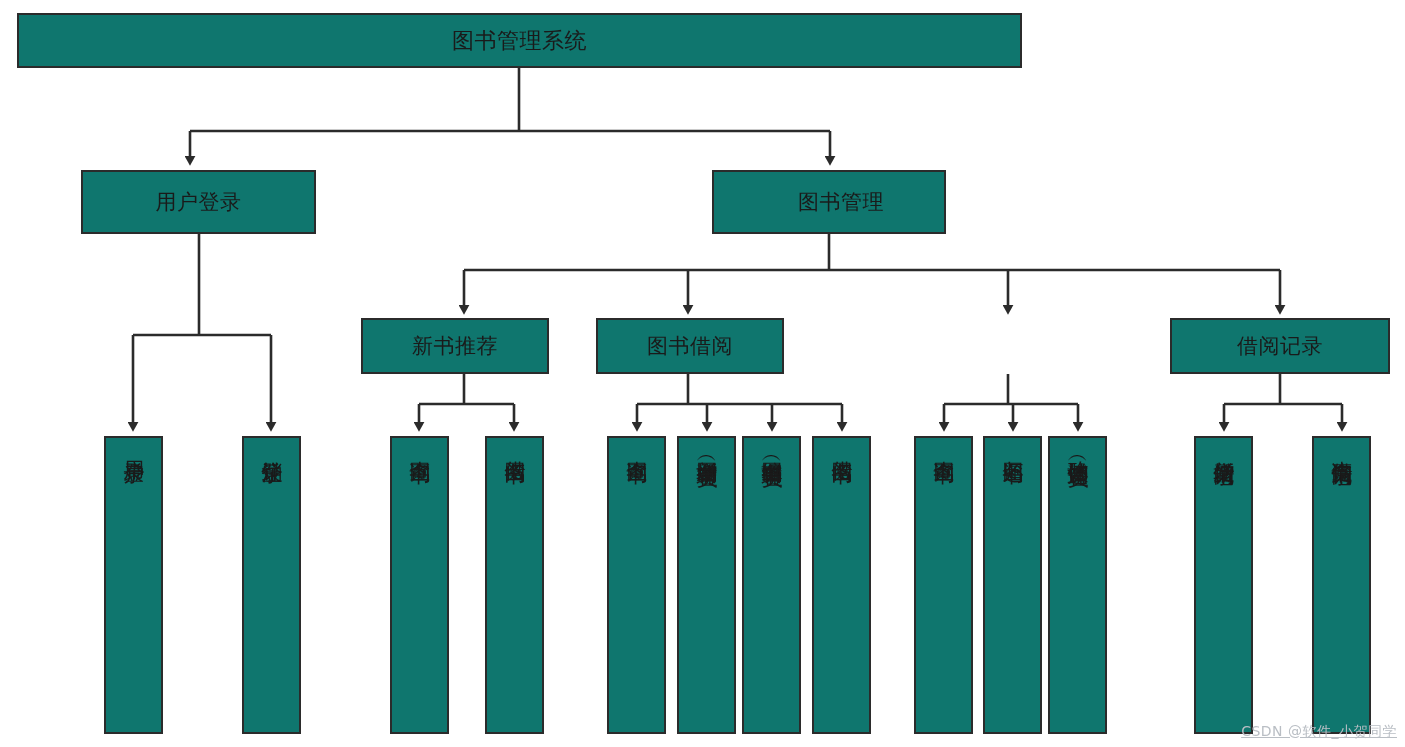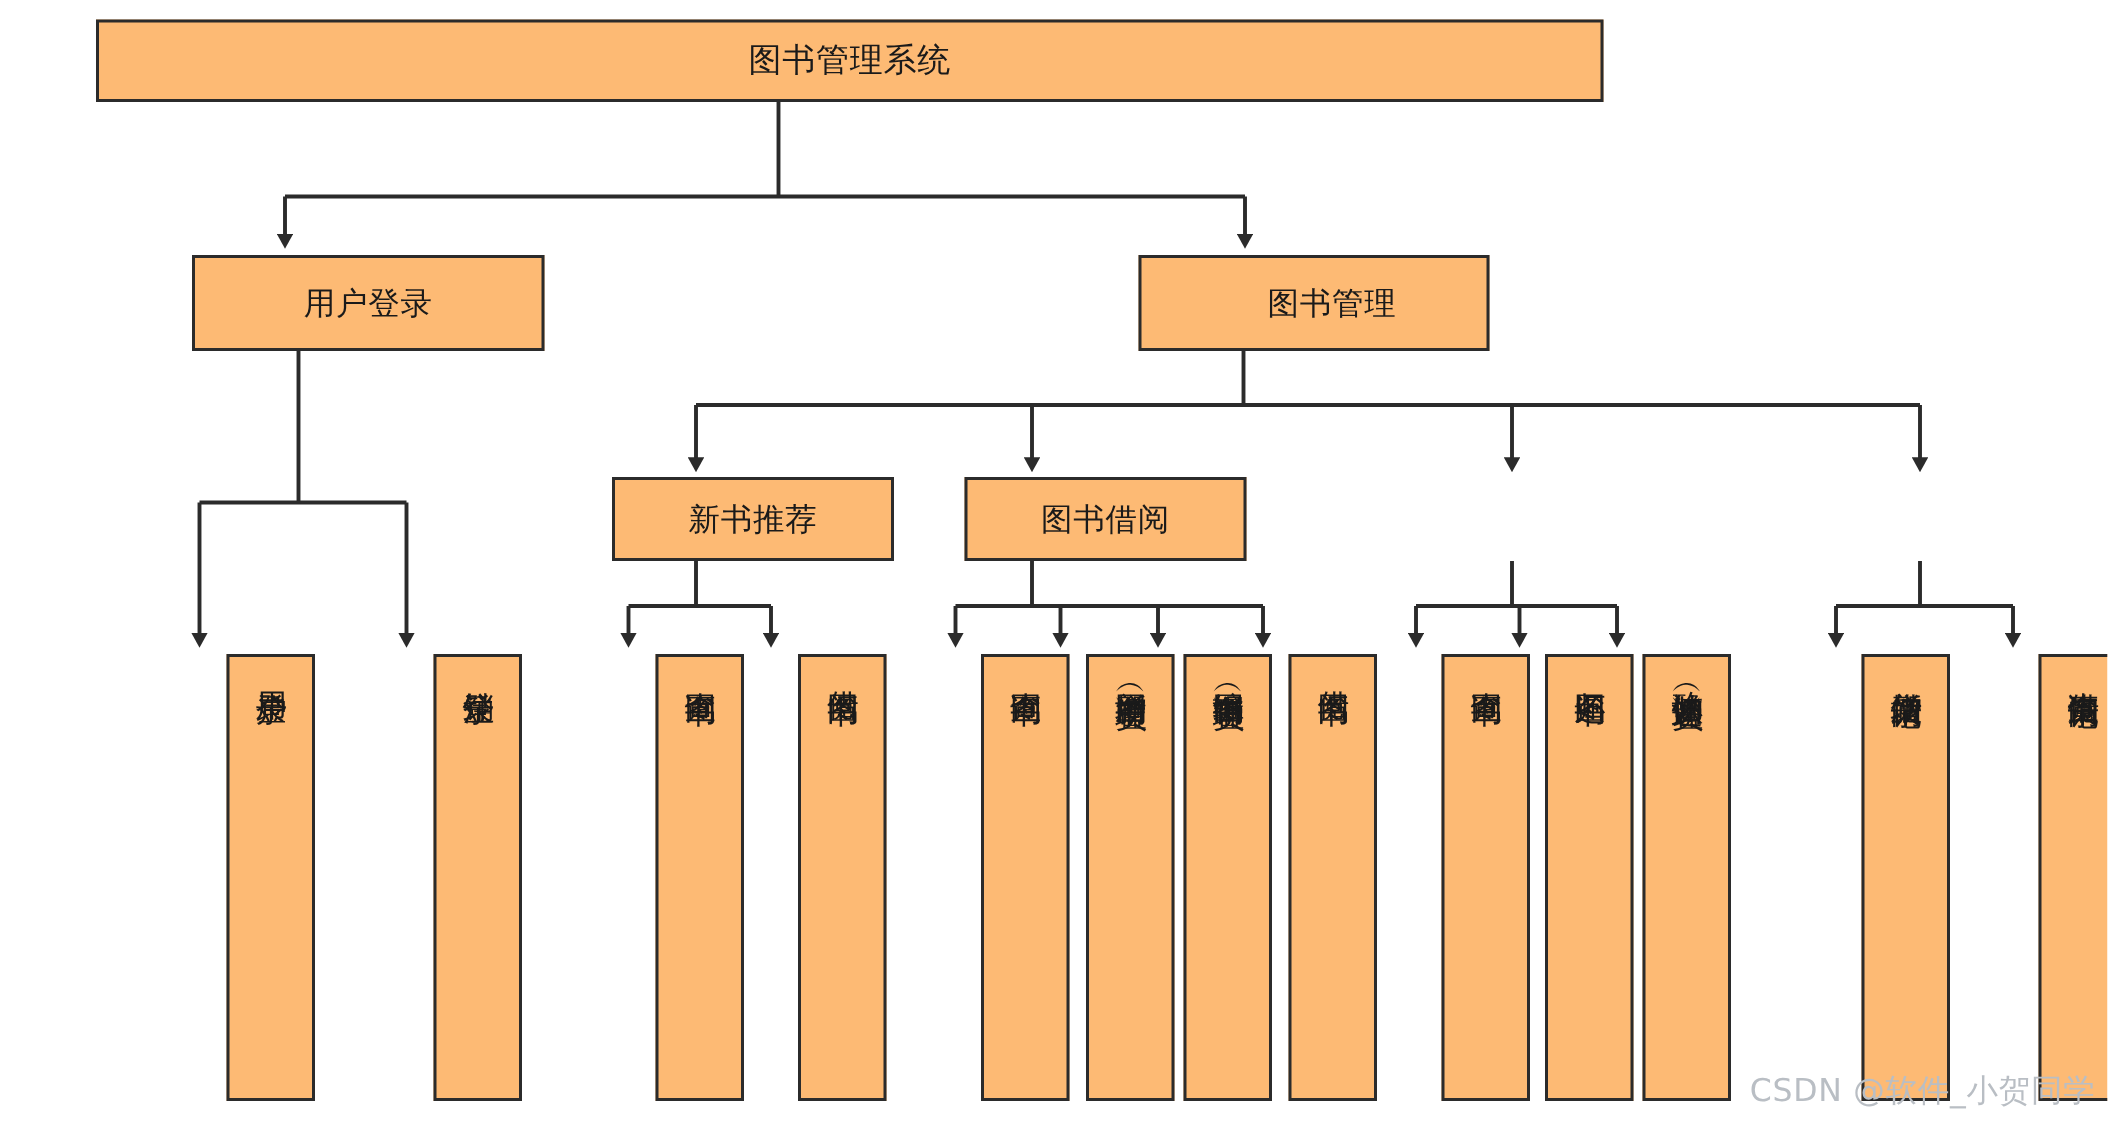--- a/index.html
+++ b/index.html
@@ -19,28 +19,27 @@
   #svg-layer {
     position: absolute;
     left: 0;
     top: 0;
     width: 1405px;
     height: 747px;
   }
   .node {
     position: absolute;
     box-sizing: border-box;
-    background: #fdba74;
+    background: #0f766e;
     border: 2px solid #2b2b2b;
     display: flex;
     align-items: center;
     justify-content: center;
     color: #1a1a1a;
     z-index: 3;
-    margin-left: 47px;
   }
   .node-label {
     display: block;
     text-align: center;
     line-height: 1.18;
     letter-spacing: 0.5px;
   }
   .node.horizontal .node-label {
     font-size: 21px;
   }
@@ -57,26 +56,27 @@
     text-orientation: upright;
     font-size: 21px;
     line-height: 1.1;
     letter-spacing: 1px;
     white-space: nowrap;
   }
   .watermark {
     position: absolute;
     right: 8px;
     bottom: 6px;
-    font-size: 21px;
+    font-size: 14px;
     color: #b9bec4;
     letter-spacing: 0.5px;
     z-index: 6;
     white-space: nowrap;
     font-family: "DejaVu Sans", "Liberation Sans", sans-serif;
+    text-decoration: underline;
   }
 </style>
 </head>
 <body>
 
 <div id="canvas">
 
   <svg id="svg-layer" viewBox="0 0 1405 747" xmlns="http://www.w3.org/2000/svg">
     <defs>
       <marker id="arrow" markerWidth="10" markerHeight="11" refX="1.2" refY="5.5" orient="auto" markerUnits="userSpaceOnUse">
@@ -141,20 +141,23 @@
 
   <div class="node horizontal" style="left:361px; top:318px; width:188px; height:56px;">
     <span class="node-label">新书推荐</span>
   </div>
 
   <div class="node horizontal" style="left:596px; top:318px; width:188px; height:56px;">
     <span class="node-label">图书借阅</span>
   </div>
 
 
+  <div class="node horizontal" style="left:1170px; top:318px; width:220px; height:56px;">
+    <span class="node-label">借阅记录</span>
+  </div>
 
   <div class="node vertical" style="left:104px; top:436px; width:59px; height:298px;">
     <span class="node-label">用户登录</span>
   </div>
 
   <div class="node vertical" style="left:242px; top:436px; width:59px; height:298px;">
     <span class="node-label">注销登录</span>
   </div>
 
   <div class="node vertical" style="left:390px; top:436px; width:59px; height:298px;">

